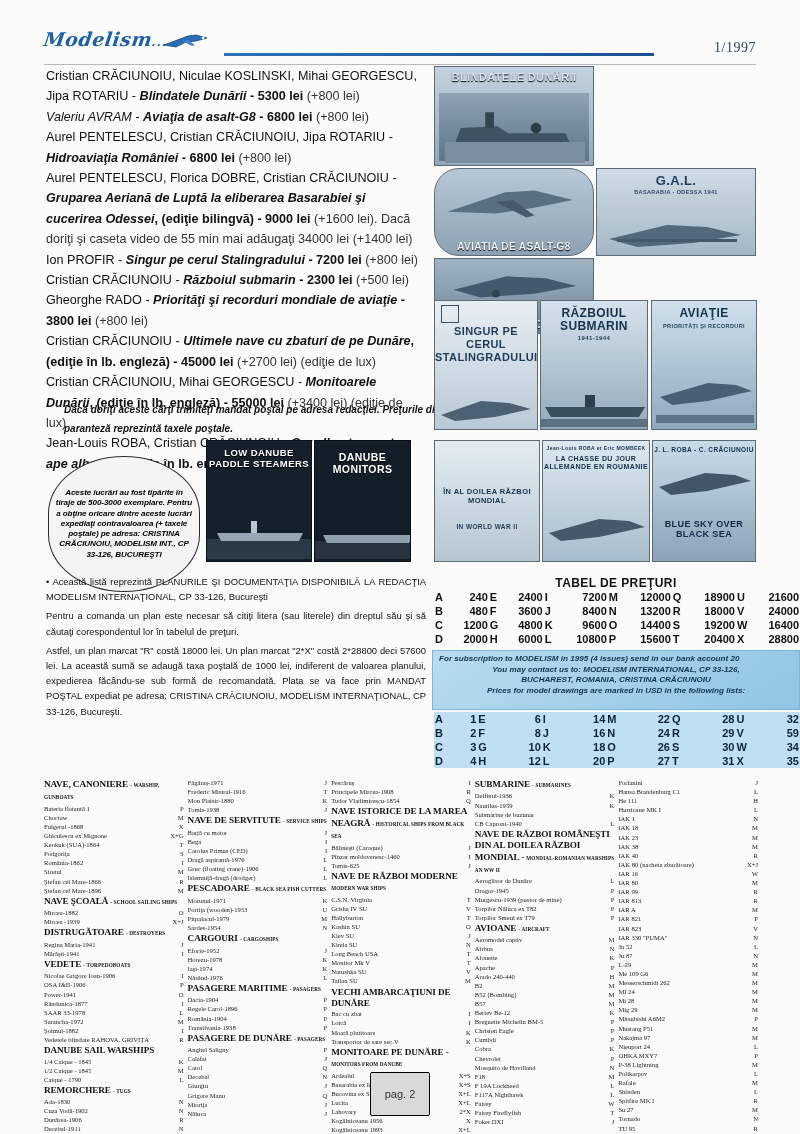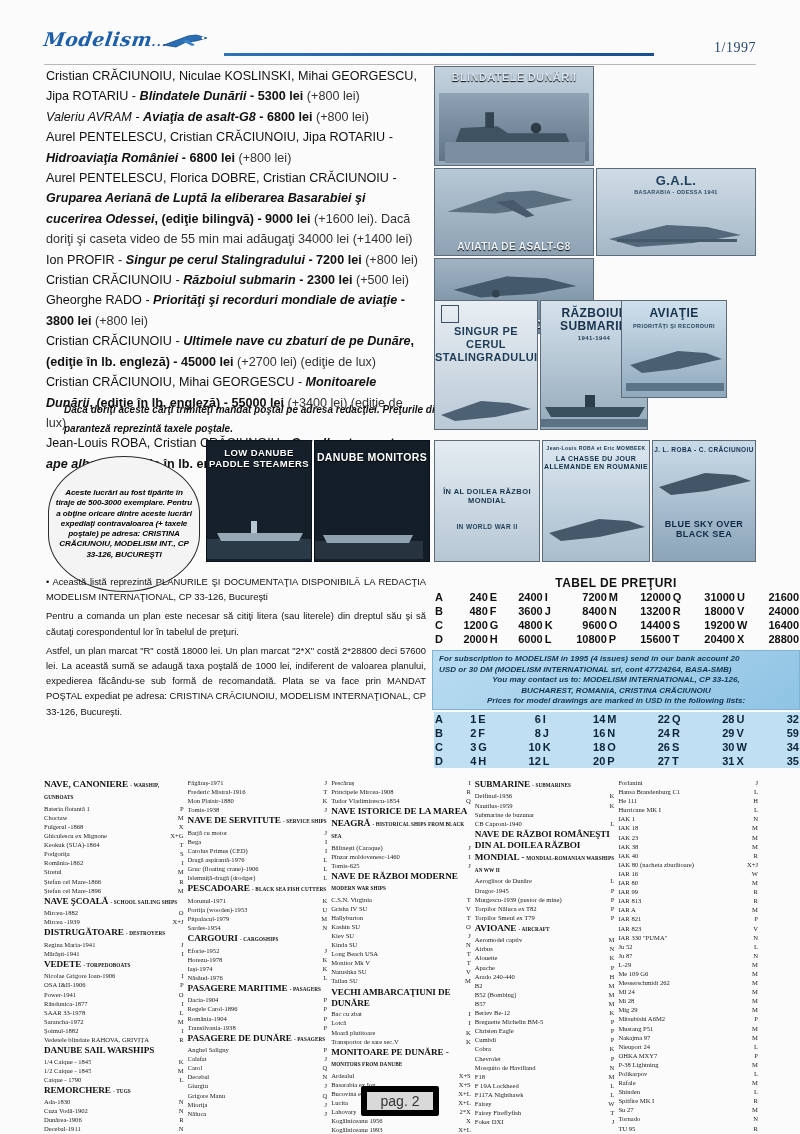--- a/index.html
+++ b/index.html
@@ -148,22 +148,22 @@
     font-size:6.6px;line-height:9.1px;color:#222;
     white-space:nowrap;
   }
   .catrow .nm{overflow:hidden;text-overflow:clip;}
   .catrow .cd{padding-left:3px;font-weight:normal;}
 
   .footer{
     position:absolute;left:0;bottom:18px;width:800px;text-align:center;
   }
   .pagebadge{
-    display:inline-block;background:#d9d9d9;border:6px solid #000000;
-    padding:1px 14px;font-size:14px;color:#333;border-radius:2px;
+    display:inline-block;background:#d9d9d9;border:1px solid #000000;
+    padding:15px 14px;font-size:11px;color:#333;border-radius:2px;
   }
 </style>
 </head>
 <body>
 
 <div class="page">
 
   <div class="header">
     <div class="logo">
       <span>Modelism</span><span class="dots">...</span>
@@ -203,21 +203,21 @@
       <div style="position:absolute;left:4px;top:26px;right:4px;bottom:4px;background:linear-gradient(#8fa3b4,#5f7487);"></div>
       <svg viewBox="0 0 160 80" style="position:absolute;left:4px;top:26px;width:152px;height:70px;">
           <path d="M0 56 L160 56 L160 80 L0 80Z" fill="#7b8fa0"></path>
           <path d="M18 40 L60 38 L72 46 L138 46 L142 56 L12 56Z" fill="#3f5261"></path>
           <rect x="46" y="22" width="10" height="18" fill="#33434f"></rect>
           <circle cx="104" cy="40" r="6" fill="#2c3a45"></circle>
         </svg>
       <div class="cv-title" style="top:4px;font-size:11px;color:#d8e6f2;">BLINDATELE DUNĂRII</div>
     </div>
 
-    <div class="cover" style="left:434px;top:168px;width:160px;height:88px;background:linear-gradient(#b7c8d6,#8da2b3);">
+    <div class="cover" style="left:434px;top:168px;width:160px;height:88px;background:linear-gradient(#b7c8d6,#8da2b3);border-radius:25px;">
       <svg viewBox="0 0 160 60" style="position:absolute;left:0;top:4px;width:160px;height:58px;">
           <path d="M10 40 L70 20 L100 18 L140 28 L100 36 L60 42Z" fill="#5a6f80"></path>
           <path d="M60 30 L92 46 L100 44 L78 28Z" fill="#47596a"></path>
         </svg>
       <div class="cv-title" style="bottom:3px;font-size:10px;color:#eef5fa;">AVIATIA DE ASALT-G8</div>
     </div>
 
     <div class="cover" style="left:596px;top:168px;width:160px;height:88px;background:linear-gradient(#cfdce6,#a4b7c6);">
       <div class="cv-title" style="top:4px;font-size:13px;color:#20415e;text-shadow:none;">G.A.L.</div>
       <div class="cv-title" style="top:20px;font-size:5.5px;color:#2a4a66;text-shadow:none;">BASARABIA - ODESSA 1941</div>
@@ -246,39 +246,39 @@
     <div class="cover" style="left:540px;top:300px;width:108px;height:130px;background:linear-gradient(#d5e2ec,#93a9bb);">
       <div class="cv-title" style="top:6px;font-size:12px;color:#16324c;text-shadow:none;line-height:13px;">RĂZBOIUL SUBMARIN</div>
       <div class="cv-title" style="top:34px;font-size:6px;color:#23415c;text-shadow:none;">1941-1944</div>
       <svg viewBox="0 0 108 60" style="position:absolute;left:0;bottom:2px;width:108px;height:60px;">
           <path d="M4 40 L104 40 L98 50 L10 50Z" fill="#39505f"></path>
           <rect x="44" y="28" width="10" height="12" fill="#2c3e4b"></rect>
           <path d="M0 52 L108 52 L108 60 L0 60Z" fill="#5b7284"></path>
         </svg>
     </div>
 
-    <div class="cover" style="left:621px;top:300px;width:106px;height:98px;background:linear-gradient(#cfe0ec,#8fa9bd);text-decoration:underline;">
+    <div class="cover" style="left:651px;top:300px;width:106px;height:130px;background:linear-gradient(#cfe0ec,#8fa9bd);text-decoration:underline;">
       <div class="cv-title" style="top:5px;font-size:12px;color:#14324d;text-shadow:none;">AVIAŢIE</div>
       <div class="cv-title" style="top:22px;font-size:5.5px;color:#24445f;text-shadow:none;">PRIORITĂŢI ŞI RECORDURI</div>
       <svg viewBox="0 0 106 70" style="position:absolute;left:0;bottom:2px;width:106px;height:70px;">
           <path d="M8 40 L56 26 L84 28 L100 34 L56 44 L20 48Z" fill="#4a5f72"></path>
           <path d="M4 58 L102 58 L102 66 L4 66Z" fill="#5d7386"></path>
         </svg>
     </div>
 
     <div class="cover" style="left:206px;top:440px;width:106px;height:122px;background:#15202b;border-color:#0b1118;">
       <div class="cv-title" style="top:6px;font-size:9.5px;color:#fff;line-height:11px;">LOW DANUBE PADDLE STEAMERS</div>
       <svg viewBox="0 0 106 60" style="position:absolute;left:0;bottom:2px;width:106px;height:60px;">
           <rect x="0" y="40" width="106" height="20" fill="#2b3a47"></rect>
           <path d="M10 34 L96 34 L92 42 L14 42Z" fill="#96a7b5"></path>
           <rect x="44" y="22" width="6" height="12" fill="#b9c7d2"></rect>
         </svg>
     </div>
 
-    <div class="cover" style="left:314px;top:440px;width:116px;height:122px;background:#131e28;border-color:#0a1016;">
+    <div class="cover" style="left:314px;top:440px;width:97px;height:122px;background:#131e28;border-color:#0a1016;">
       <div class="cv-title" style="top:10px;font-size:10.5px;color:#fff;line-height:12px;">DANUBE MONITORS</div>
       <svg viewBox="0 0 108 60" style="position:absolute;left:0;bottom:2px;width:108px;height:60px;">
           <rect x="0" y="42" width="108" height="18" fill="#27343f"></rect>
           <path d="M8 36 L98 36 L94 44 L12 44Z" fill="#8fa0ae"></path>
         </svg>
     </div>
 
     <div class="cover" style="left:434px;top:440px;width:106px;height:122px;background:linear-gradient(#e4ecf2,#b6c7d4);">
       <div class="cv-title" style="top:46px;font-size:7.5px;color:#15324c;text-shadow:none;line-height:9px;">ÎN AL DOILEA RĂZBOI MONDIAL</div>
       <div class="cv-title" style="top:82px;font-size:6.5px;color:#1d3e59;text-shadow:none;">IN WORLD WAR II</div>
@@ -315,21 +315,21 @@
           <tr>
         <td class="pt-let">A</td>
             <td class="pt-val">240</td>
         <td class="pt-let">E</td>
             <td class="pt-val">2400</td>
         <td class="pt-let">I</td>
             <td class="pt-val">7200</td>
         <td class="pt-let">M</td>
             <td class="pt-val">12000</td>
         <td class="pt-let">Q</td>
-            <td class="pt-val">31000</td>
+            <td class="pt-val">18900</td>
         <td class="pt-let">U</td>
             <td class="pt-val">21600</td>
       </tr>
       <tr>
         <td class="pt-let">B</td>
             <td class="pt-val">480</td>
         <td class="pt-let">F</td>
             <td class="pt-val">3600</td>
         <td class="pt-let">J</td>
             <td class="pt-val">8400</td>
@@ -367,21 +367,20 @@
             <td class="pt-val">20400</td>
         <td class="pt-let">X</td>
             <td class="pt-val">28800</td>
       </tr>
     </tbody>
       </table>
   </div>
 
   <div class="usdbox">
     <div class="l1">For subscription to MODELISM in 1995 (4 issues) send in our bank account 20</div>
-    <div class="l1">USD or 30 DM (MODELISM INTERNATIONAL srl, cont 47724264, BASA-SMB)</div>
     <div>You may contact us to: MODELISM INTERNATIONAL, CP 33-126,</div>
     <div>BUCHAREST, ROMANIA, CRISTINA CRĂCIUNOIU</div>
     <div>Prices for model drawings are marked in USD in the following lists:</div>
   </div>
 
   <div class="usdTable">
     <table>
       <tbody>
           <tr>
         <td class="ut-let">A</td>

